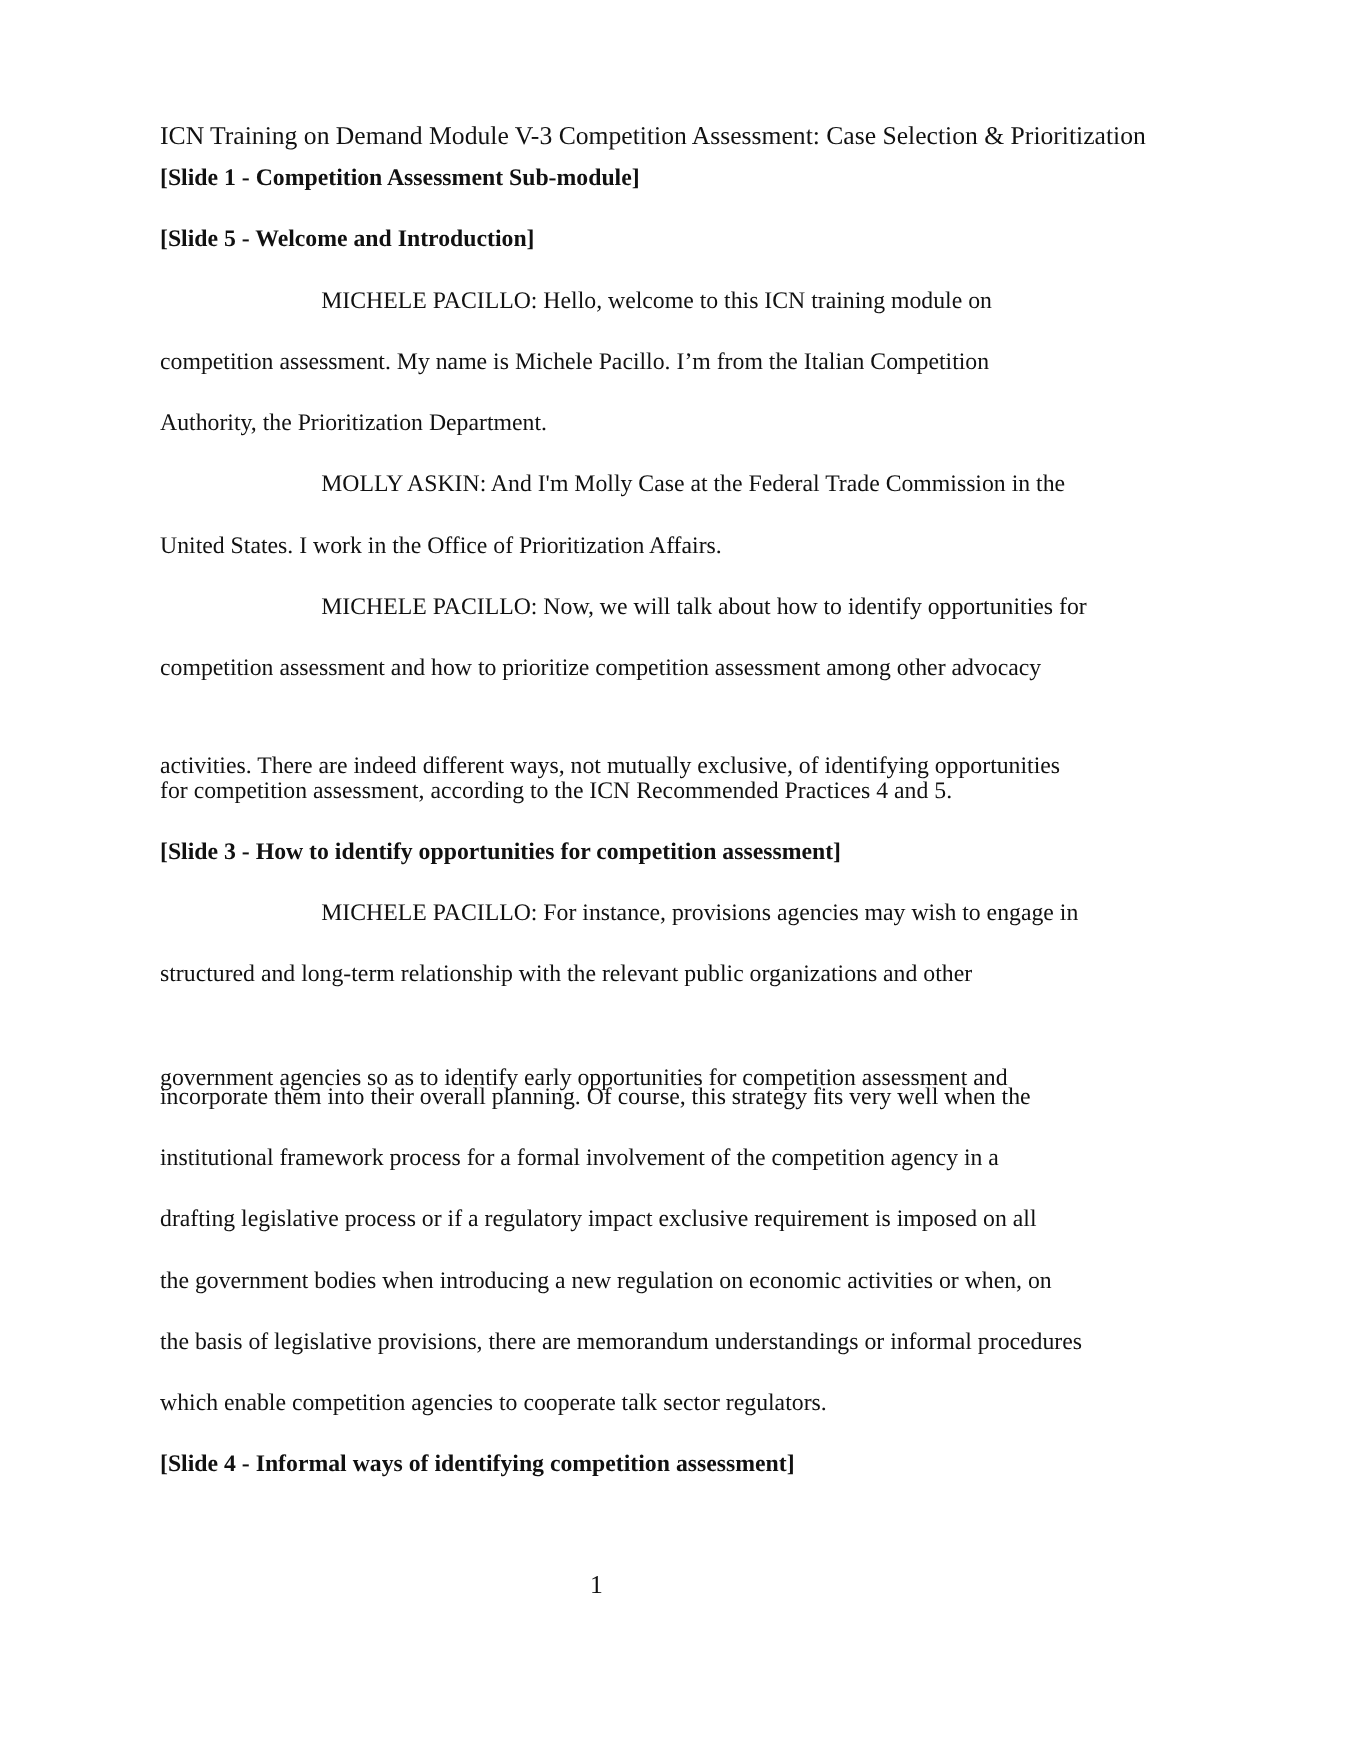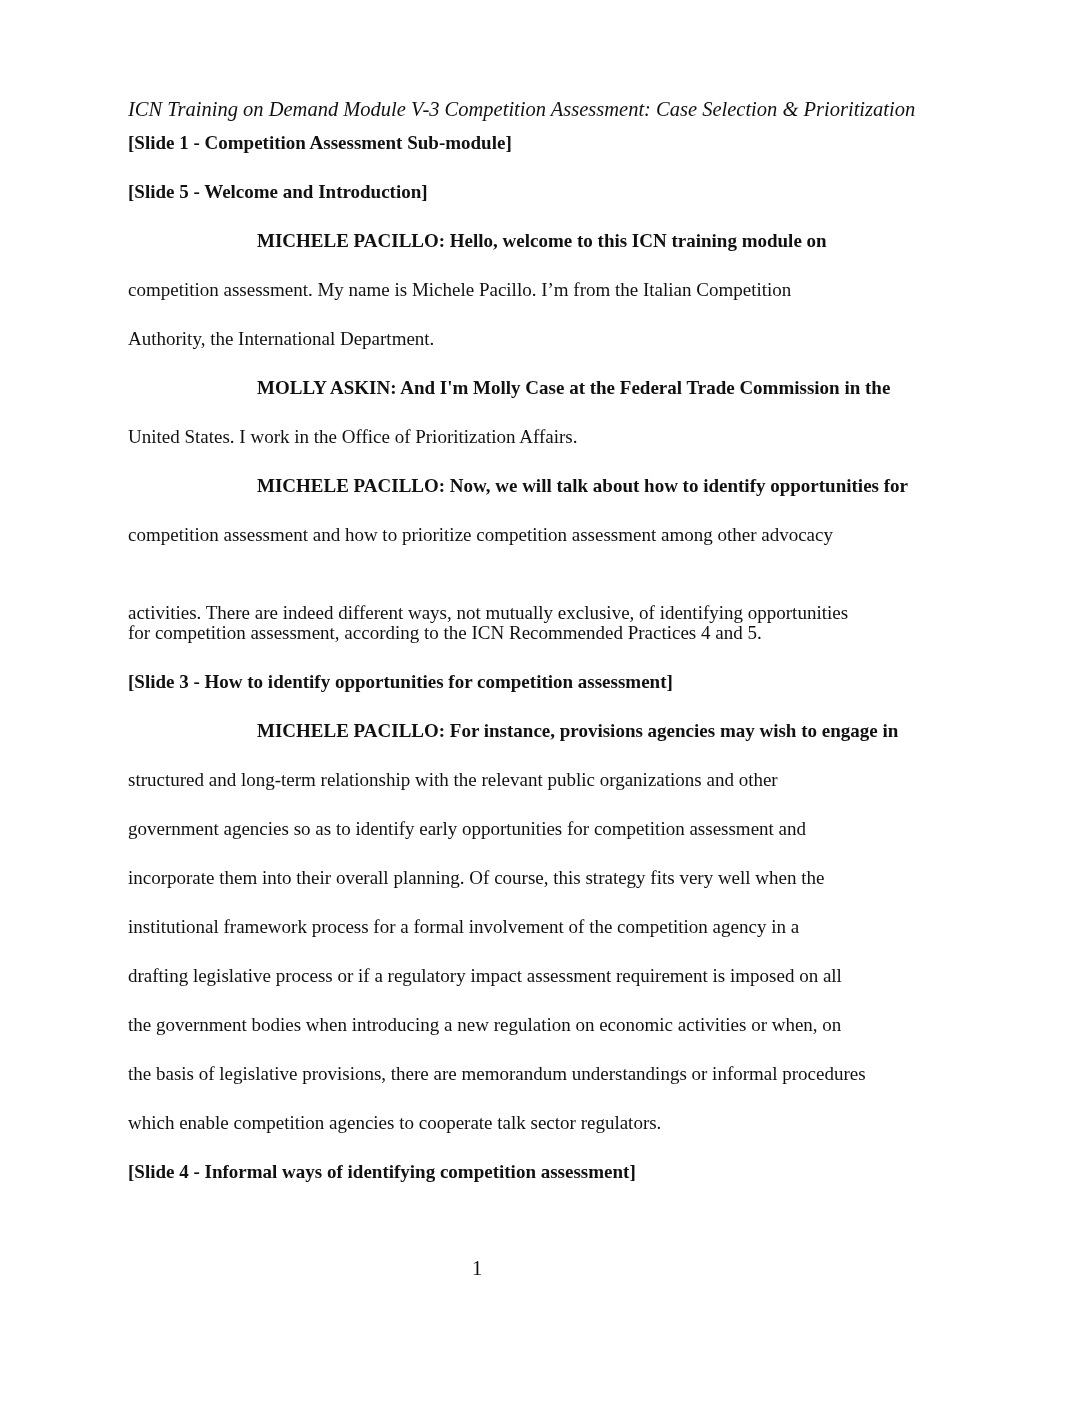--- a/index.html
+++ b/index.html
@@ -1,51 +1,51 @@
 <!DOCTYPE html>
 <html><head>
   <meta charset="utf-8">
   <style>
     html, body { margin: 0; padding: 0; background: #ffffff; }
     body { width: 1088px; height: 1408px; position: relative; overflow: hidden;
       font-family: "Liberation Serif", "DejaVu Serif", serif; color: #111; }
     .line { position: absolute; left: 128px; white-space: nowrap; font-size: 19px; line-height: 24px; }
-    .indent { left: 257px; font-weight: bold; }
-    .title { font-style: italic; font-size: 20.5px; }
+    .indent { left: 257px; }
+    .title { font-size: 20.5px; }
     .heading { font-weight: bold; }
     .pagenum { position: absolute; left: 472px; top: 1257px; font-size: 20.5px; }
   </style>
 </head>
 <body>
 
 <div>
   <div class="line title" style="top:97px">ICN Training on Demand Module V-3 Competition Assessment:  Case Selection &amp; Prioritization</div>
   <div class="line heading" style="top:131px">[Slide 1 - Competition Assessment Sub-module]</div>
   <div class="line heading" style="top:180px">[Slide 5 - Welcome and Introduction]</div>
 
   <div class="line indent" style="top:229px">MICHELE PACILLO:  Hello, welcome to this ICN training module on</div>
   <div class="line" style="top:278px">competition assessment.  My name is Michele Pacillo.  I’m from the Italian Competition</div>
-  <div class="line" style="top:327px">Authority, the International Department.</div>
+  <div class="line" style="top:327px">Authority, the Prioritization Department.</div>
 
   <div class="line indent" style="top:376px">MOLLY ASKIN:  And I'm Molly Case at the Federal Trade Commission in the</div>
   <div class="line" style="top:425px">United States.  I work in the Office of Prioritization Affairs.</div>
 
   <div class="line indent" style="top:474px">MICHELE PACILLO:  Now, we will talk about how to identify opportunities for</div>
   <div class="line" style="top:523px">competition assessment and how to prioritize competition assessment among other advocacy</div>
   <div class="line" style="top:601px">activities.  There are indeed different ways, not mutually exclusive, of identifying opportunities</div>
   <div class="line" style="top:621px">for competition assessment, according to the ICN Recommended Practices 4 and 5.</div>
 
   <div class="line heading" style="top:670px">[Slide 3 - How to identify opportunities for competition assessment]</div>
 
   <div class="line indent" style="top:719px">MICHELE PACILLO:  For instance, provisions agencies may wish to engage in</div>
   <div class="line" style="top:768px">structured and long-term relationship with the relevant public organizations and other</div>
-  <div class="line" style="top:817px">government agencies so as to identify early opportunities for competition assessment and</div>
+  <div class="line" style="top:851px">government agencies so as to identify early opportunities for competition assessment and</div>
   <div class="line" style="top:866px">incorporate them into their overall planning.  Of course, this strategy fits very well when the</div>
   <div class="line" style="top:915px">institutional framework process for a formal involvement of the competition agency in a</div>
-  <div class="line" style="top:964px">drafting legislative process or if a regulatory impact assessment requirement is imposed on all</div>
+  <div class="line" style="top:964px">drafting legislative process or if a regulatory impact exclusive requirement is imposed on all</div>
   <div class="line" style="top:1013px">the government bodies when introducing a new regulation on economic activities or when, on</div>
   <div class="line" style="top:1062px">the basis of legislative provisions, there are memorandum understandings or informal procedures</div>
   <div class="line" style="top:1111px">which enable competition agencies to cooperate talk sector regulators.</div>
 
   <div class="line heading" style="top:1160px">[Slide 4 - Informal ways of identifying competition assessment]</div>
 
   <div class="pagenum">1</div>
 </div>
 
 </body></html>

